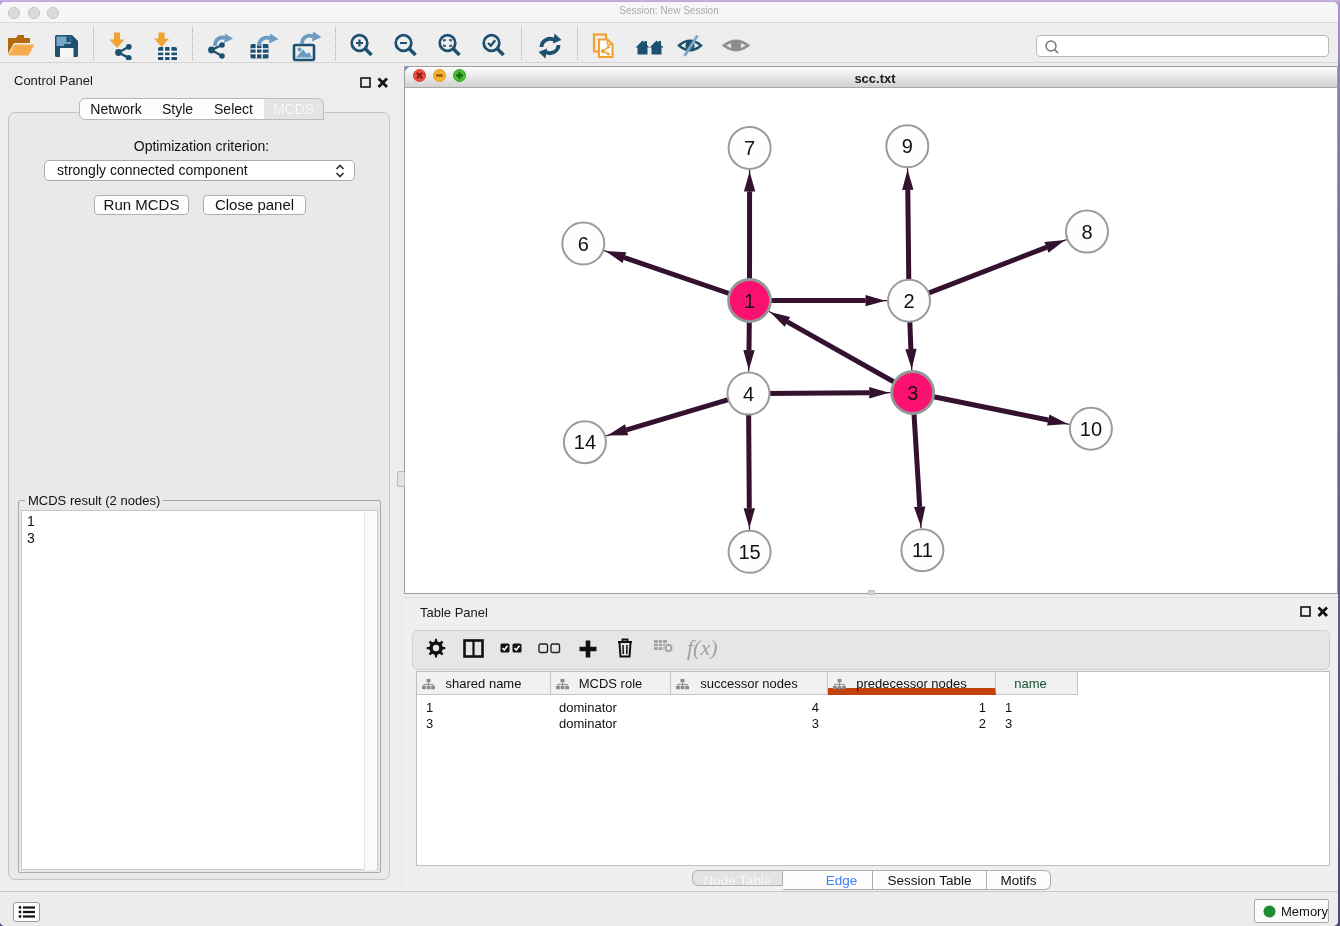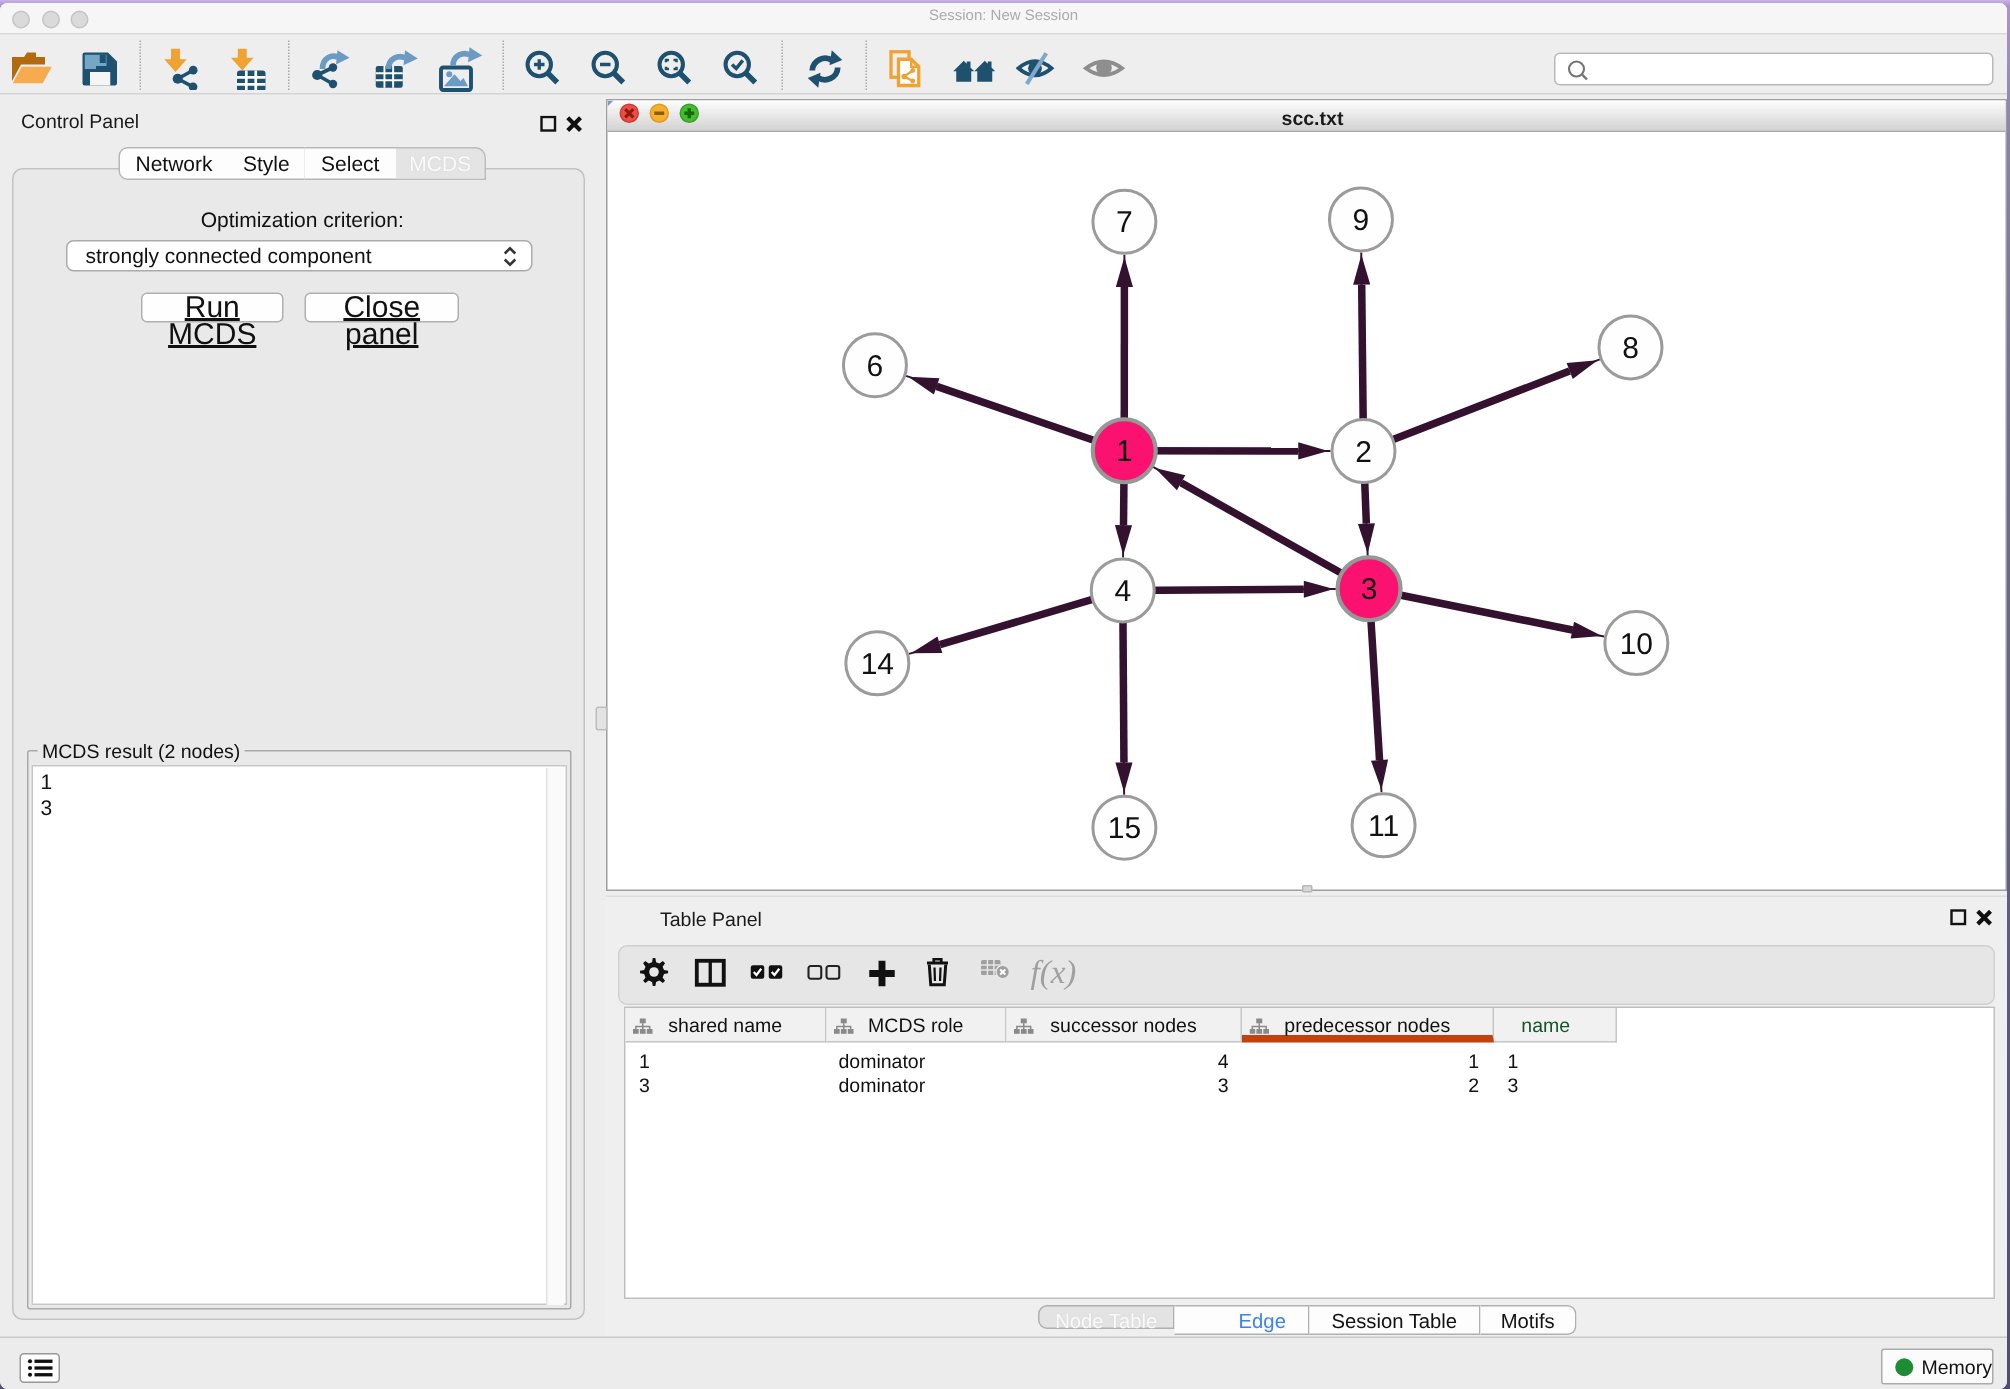--- a/index.html
+++ b/index.html
@@ -12,21 +12,21 @@
 #toolbar { position:absolute; left:0; top:22px; width:100%; height:39px; background:#eeeeee; border-bottom:1px solid #d4d4d4; }
 .sep { position:absolute; top:3px; height:33px; width:0; border-left:1px dotted #a9a9a9; }
 #searchbox { position:absolute; left:1036px; top:11px; width:293px; height:22px; background:#fff; border:1px solid #b9b9b9; border-radius:4px; }
 
 #cpanel { position:absolute; left:0; top:62px; width:403px; height:828px; background:#ededed; }
 #cphead { position:absolute; left:14px; top:9px; font-size:13px; color:#1a1a1a; }
 #tabpanel { position:absolute; left:8px; top:48px; width:382px; height:768px; background:#e9e9e9; border:1px solid #c3c3c3; border-radius:7px; }
 .cptab { position:absolute; top:34px; height:22px; background:#fdfdfd; border:1px solid #b7b7b7; font-size:14px; color:#111; text-align:center; line-height:21px; }
 #optlabel { position:absolute; left:0; top:74px; width:100%; text-align:center; font-size:14px; color:#111; }
 #dropdown { position:absolute; left:44px; top:96px; width:311px; height:21px; background:#fff; border:1px solid #ababab; border-radius:5px; font-size:14px; color:#111; line-height:19px; padding-left:12px; }
-.btn { position:absolute; top:131px; height:20px; background:#fefefe; border:1px solid #b0b0b0; border-radius:4px; font-size:20px; color:#111; text-align:center; line-height:18px;text-decoration:underline; }
+.btn { position:absolute; top:131px; height:20px; background:#fefefe; border:1px solid #b0b0b0; border-radius:4px; font-size:15px; color:#111; text-align:center; line-height:18px; }
 #mcdsgroup { position:absolute; left:18px; top:436px; width:363px; height:373px; border:1px solid #a9a9a9; border-radius:2px; }
 #mcdslabel { position:absolute; left:6px; top:-8px; background:#e9e9e9; padding:0 3px; font-size:13px; color:#111; }
 #mcdstext { position:absolute; left:2px; top:9px; width:357px; height:360px; background:#fff; border:1px solid #c8c8c8; font-size:14px; color:#111; line-height:16.5px; padding:2px 0 0 5px; }
 #mcdsscroll { position:absolute; right:1px; top:1px; width:12px; height:358px; background:#fafafa; border-left:1px solid #e2e2e2; }
 
 #statusbar { position:absolute; left:0; top:889px; width:100%; height:47px; border-top:1px solid #c9c9c9; background:#ececec; }
 #listbtn { position:absolute; left:13px; top:10px; width:27px; height:20px; background:#fdfdfd; border:1px solid #989898; border-radius:3px; }
 #membtn { position:absolute; left:1254px; top:7px; width:75px; height:24px; background:#fbfbfb; border:1px solid #ababab; border-radius:2px; font-size:13px; color:#111; }
 </style>
 </head>
@@ -261,21 +261,21 @@
         <text x="685.9" y="347.7" font-size="20" fill="#111" text-anchor="middle">10</text>
         <text x="517.4" y="469.2" font-size="20" fill="#111" text-anchor="middle">11</text>
         <text x="179.9" y="361.2" font-size="20" fill="#111" text-anchor="middle">14</text>
         <text x="344.6" y="470.8" font-size="20" fill="#111" text-anchor="middle">15</text>
       </svg>
     </div>
 <div style="position:absolute;left:868px;top:588px;width:7px;height:5px;background:#d6d6d6;border:1px solid #b8b8b8;border-radius:1px;"></div>
 <div style="position:absolute;left:397px;top:469px;width:8px;height:16px;background:#e3e3e3;border:1px solid #bdbdbd;border-radius:2px;"></div>
 
 <div id="tablepanel" style="position:absolute;left:404px;top:595px;width:934px;height:294px;background:#efefef;border-top:1px solid #dddddd;">
-  <div style="position:absolute;left:16px;top:7px;font-size:13px;color:#1a1a1a;margin-left:20px;">Table Panel</div>
+  <div style="position:absolute;left:16px;top:7px;font-size:13px;color:#1a1a1a;">Table Panel</div>
   <svg width="12" height="12" style="position:absolute;left:896px;top:8px;">
         <rect x="1" y="1" width="9" height="9" fill="none" stroke="#111" stroke-width="1.6"></rect>
       </svg>
   <svg width="14" height="14" style="position:absolute;left:912px;top:7px;">
         <path d="M2.5 2.5 L11 11 M11 2.5 L2.5 11" stroke="#111" stroke-width="2.8"></path>
       </svg>
   <div style="position:absolute;left:8px;top:32px;width:918px;height:40px;background:#e6e6e6;border:1px solid #d0d0d0;border-radius:6px;"></div>
   <div id="tticons">
         <svg width="24" height="24" style="position:absolute;left:21px;top:39px;">
           <path d="M12 2 L14 2 L14.6 5.2 L17.2 6.3 L19.9 4.4 L21.6 6.1 L19.7 8.8 L20.8 11.4 L24 12 L24 14 L20.8 14.6 L19.7 17.2 L21.6 19.9 L19.9 21.6 L17.2 19.7 L14.6 20.8 L14 24 L12 24 L11.4 20.8 L8.8 19.7 L6.1 21.6 L4.4 19.9 L6.3 17.2 L5.2 14.6 L2 14 L2 12 L5.2 11.4 L6.3 8.8 L4.4 6.1 L6.1 4.4 L8.8 6.3 L11.4 5.2 Z" fill="#111" transform="translate(0,0) scale(0.85)"></path>
@@ -338,21 +338,21 @@
 </div>
 <div style="position:absolute;left:254px;top:0;width:157px;height:23px;border-right:1px solid #c6c6c6;border-bottom:1px solid #c6c6c6;background:#f1f1f1;font-size:13px;color:#111;text-align:center;line-height:23px;">successor nodes
 <svg width="14" height="13" style="position:absolute;left:5px;top:6px;">
               <rect x="4.5" y="1" width="4" height="3.2" fill="#8a8a8a"></rect>
               <rect x="0" y="8" width="3.8" height="3.2" fill="#8a8a8a"></rect>
               <rect x="4.6" y="8" width="3.8" height="3.2" fill="#8a8a8a"></rect>
               <rect x="9.2" y="8" width="3.8" height="3.2" fill="#8a8a8a"></rect>
               <path d="M6.5 4.2 L6.5 6.4 M1.9 8 L1.9 6.4 L11.1 6.4 L11.1 8 M6.5 6.4 L6.5 8" stroke="#8a8a8a" stroke-width="1" fill="none"></path>
             </svg>
 </div>
-<div style="position:absolute;left:411px;top:0;width:168px;height:23px;border-right:1px solid #c6c6c6;border-bottom:5px solid #c2410c;background:#f1f1f1;font-size:13px;color:#111;text-align:center;line-height:23px;">predecessor nodes
+<div style="position:absolute;left:411px;top:0;width:168px;height:23px;border-right:1px solid #c6c6c6;border-bottom:7px solid #c2410c;background:#f1f1f1;font-size:13px;color:#111;text-align:center;line-height:23px;">predecessor nodes
 <svg width="14" height="13" style="position:absolute;left:5px;top:6px;">
               <rect x="4.5" y="1" width="4" height="3.2" fill="#8a8a8a"></rect>
               <rect x="0" y="8" width="3.8" height="3.2" fill="#8a8a8a"></rect>
               <rect x="4.6" y="8" width="3.8" height="3.2" fill="#8a8a8a"></rect>
               <rect x="9.2" y="8" width="3.8" height="3.2" fill="#8a8a8a"></rect>
               <path d="M6.5 4.2 L6.5 6.4 M1.9 8 L1.9 6.4 L11.1 6.4 L11.1 8 M6.5 6.4 L6.5 8" stroke="#8a8a8a" stroke-width="1" fill="none"></path>
             </svg>
 </div>
 <div style="position:absolute;left:579px;top:0;width:82px;height:23px;border-right:1px solid #c6c6c6;border-bottom:1px solid #c6c6c6;background:#f1f1f1;font-size:13px;color:#14532d;text-align:center;line-height:23px;padding-right:12px;">name
 </div>

